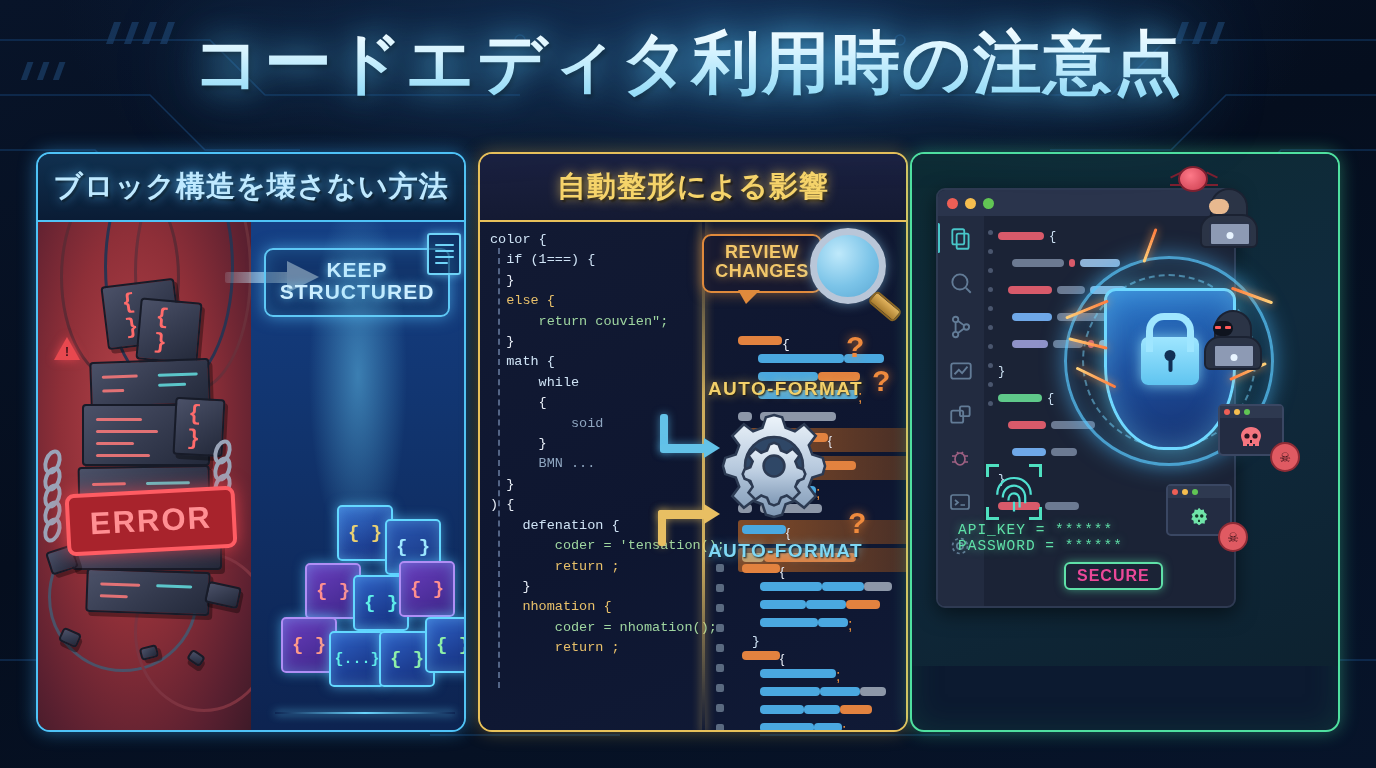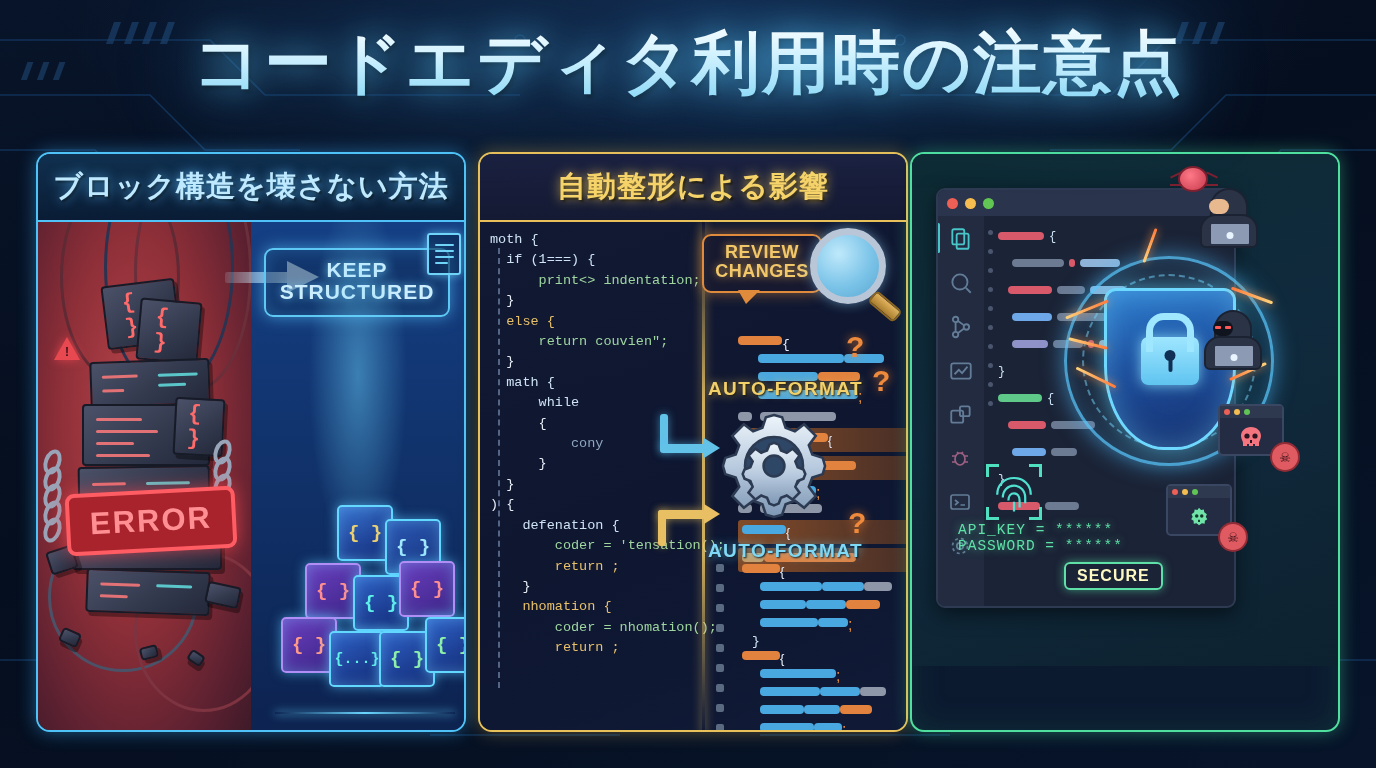--- a/index.html
+++ b/index.html
@@ -193,21 +193,21 @@
   .ide-code{ flex:1; padding:10px 8px 0 14px; position:relative;}
   .cl{ height:8px; border-radius:4px; display:inline-block; vertical-align:middle; margin-right:5px;}
   .cl.r{background:#d85a6a;} .cl.b{background:#6fa8e8;} .cl.p{background:#8f92c8;}
   .cl.gr{background:#5fc98a;} .cl.gy{background:#6c7a92;} .cl.lb{background:#8fb4d8;}
   .coderow{ margin-bottom:9px; white-space:nowrap; }
   .coderow .br{ color:#cfe3f5; font-family:"Liberation Mono",monospace; font-size:12px;}
   .gutdot{ position:absolute; left:4px; width:5px;height:5px;border-radius:50%;background:#4a566e;}
   .secrets{ position:absolute; left:20px; bottom:52px; font-family:"Liberation Mono", monospace;
     font-size:14.5px; color:#5fe0a8; letter-spacing:1px; text-shadow:0 0 8px rgba(90,230,170,.6);}
   .secure-badge{ position:absolute; left:126px; bottom:16px; padding:3px 11px;
-    border:2px solid #5fe0a8; border-radius:6px; color:#fef9c3; font-size:16px; font-weight:700; letter-spacing:1px;
+    border:2px solid #5fe0a8; border-radius:6px; color:#ec4899; font-size:16px; font-weight:700; letter-spacing:1px;
     box-shadow:0 0 10px rgba(90,230,170,.55);}
   .fingerprint{ position:absolute; left:48px; bottom:86px; width:56px;height:56px;}
   .fp-corner{position:absolute;width:13px;height:13px;border:3px solid #4fe0c0;}
   .shield-wrap{ position:absolute; left:158px; top:96px; width:204px; height:238px; }
   .ring{ position:absolute; left:-6px; top:6px; width:210px;height:210px;border-radius:50%;
     border:3px solid rgba(90,200,255,.75); box-shadow:0 0 22px rgba(80,190,255,.6), inset 0 0 26px rgba(80,190,255,.3);}
   .ring2{ position:absolute; left:12px; top:24px; width:174px;height:174px;border-radius:50%;
     border:2px dashed rgba(120,215,255,.5);}
   .shield{
     position:absolute; left:34px; top:38px; width:132px; height:162px;
@@ -404,32 +404,32 @@
 
     <section class="panel p2">
       <div class="panel-head">
         <span class="panel-title">自動整形による影響</span>
       </div>
       <div class="panel-body">
 
         <div class="guide"></div>
 
         <div class="code-col">
-          <div class="row"><span class="c-fn">moth {</span></div>
+          <div class="row"><span class="c-fn">color {</span></div>
           <div class="row"><span class="c-fn">  if (1===) {</span></div>
-          <div class="row"><span class="c-str">      print&lt;&gt; indentation;</span></div>
           <div class="row"><span class="c-br">  }</span></div>
           <div class="row"><span class="c-key">  else {</span></div>
           <div class="row"><span class="c-str">      return couvien";</span></div>
           <div class="row"><span class="c-br">  }</span></div>
           <div class="row"><span class="c-fn">  math {</span></div>
           <div class="row"><span class="c-fn">      while</span></div>
           <div class="row"><span class="c-br">      {</span></div>
-          <div class="row"><span class="c-dim">          cony</span></div>
+          <div class="row"><span class="c-dim">          soid</span></div>
           <div class="row"><span class="c-br">      }</span></div>
+          <div class="row"><span class="c-dim">      BMN ...</span></div>
           <div class="row"><span class="c-br">  }</span></div>
           <div class="row"><span class="c-br">) {</span></div>
           <div class="row"><span class="c-fn">    defenation {</span></div>
           <div class="row"><span class="c-str">        coder = 'tensation();</span></div>
           <div class="row"><span class="c-key">        return ;</span></div>
           <div class="row"><span class="c-br">    }</span></div>
           <div class="row"><span class="c-key">    nhomation {</span></div>
           <div class="row"><span class="c-str">        coder = nhomation();</span></div>
           <div class="row"><span class="c-key">        return ;</span></div>
 

